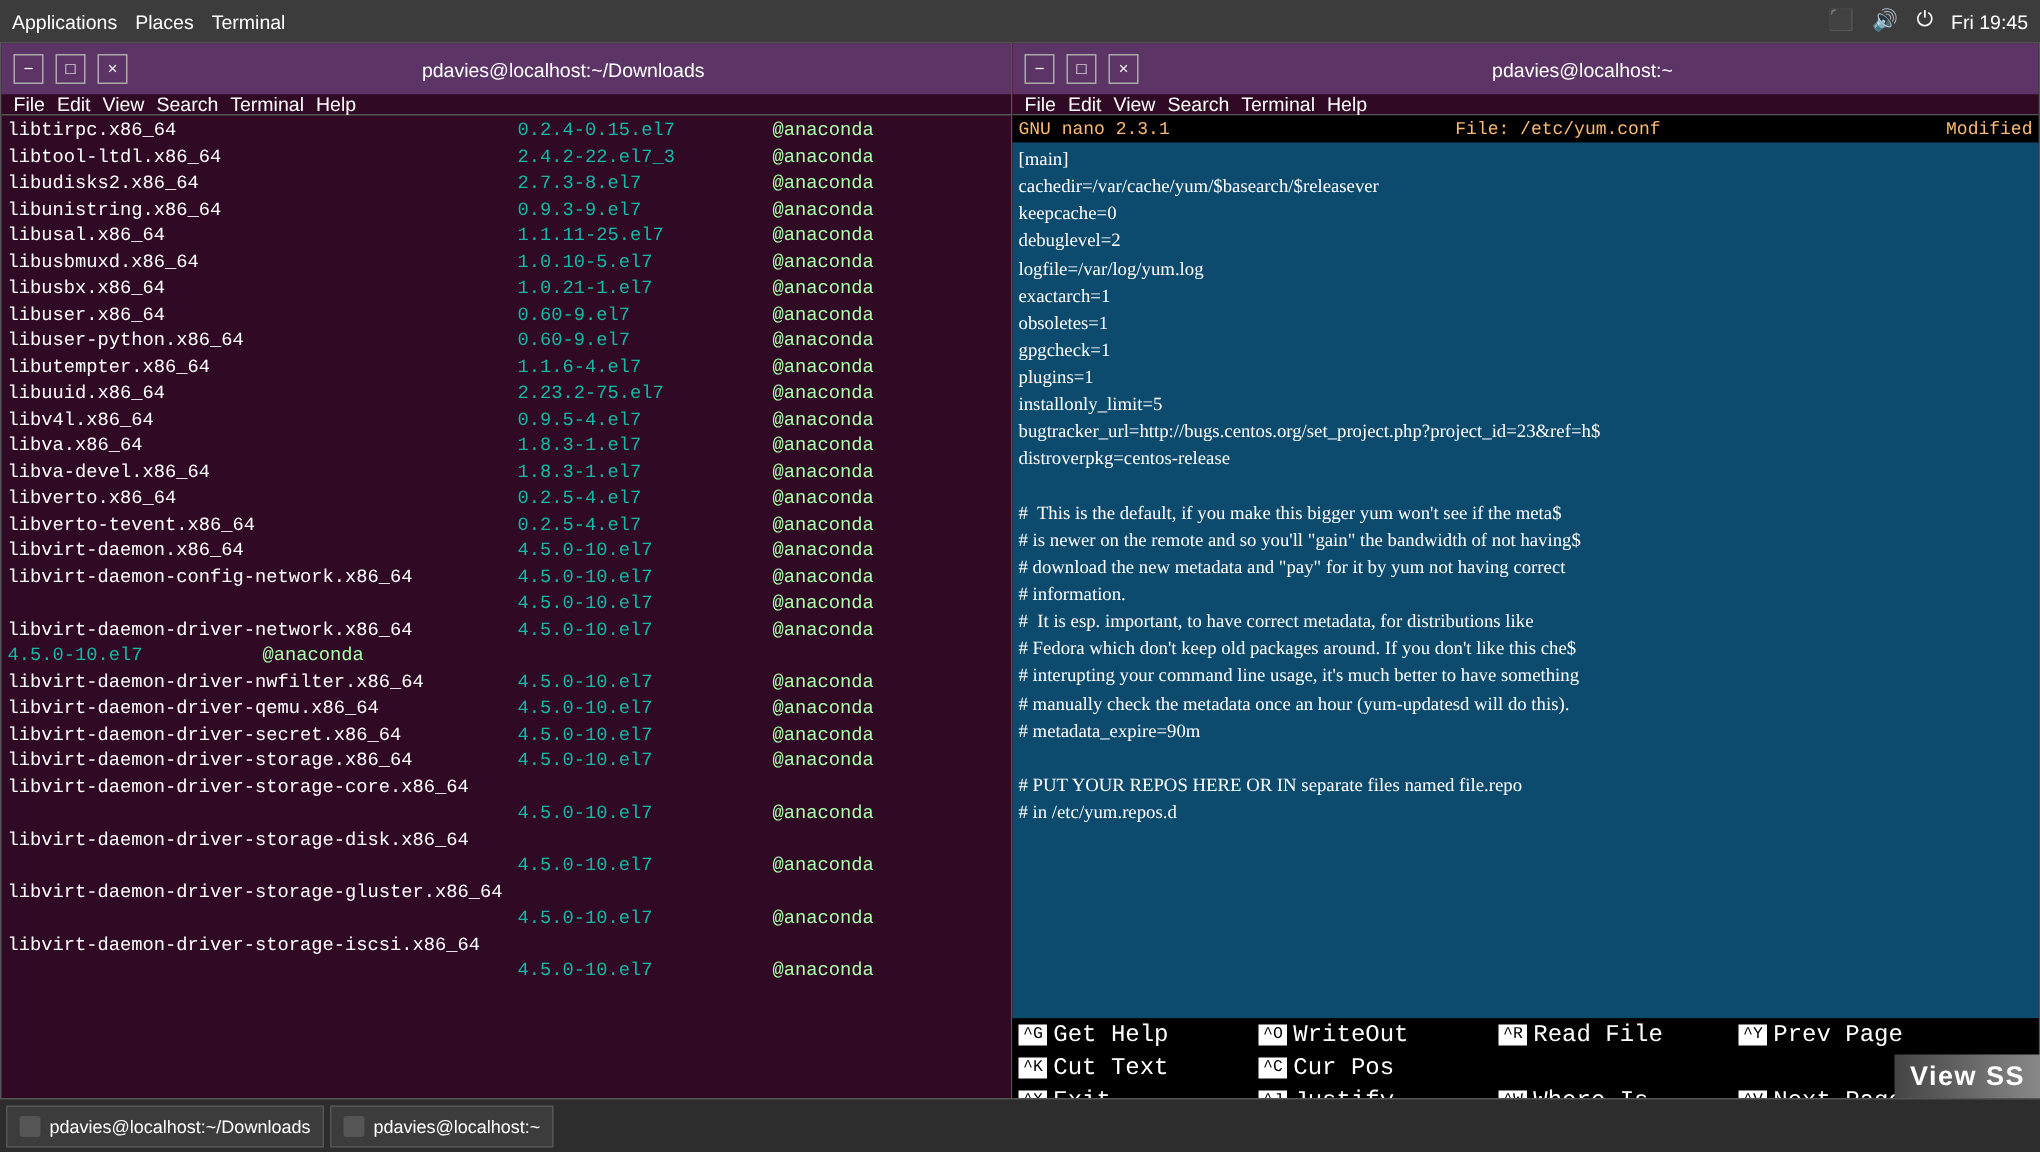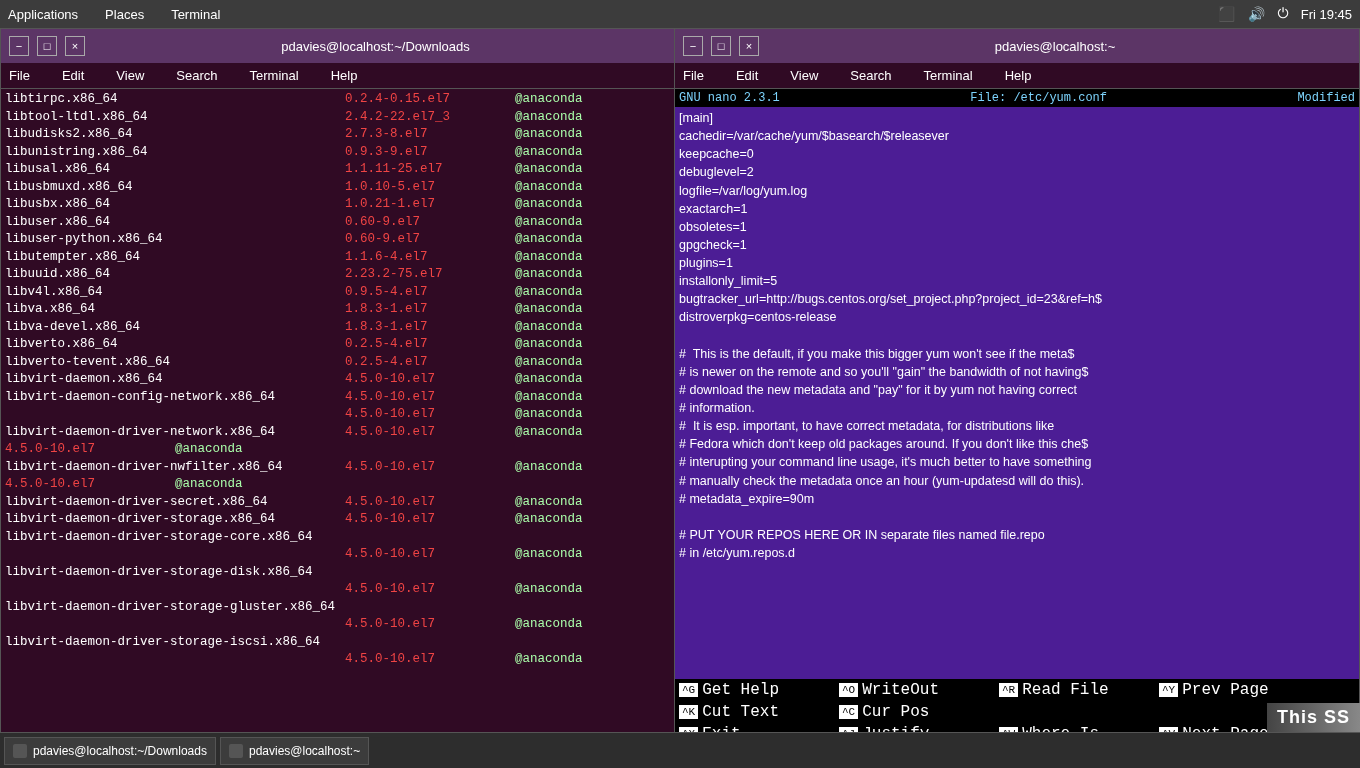--- a/index.html
+++ b/index.html
@@ -22,21 +22,21 @@
       justify-content: space-between;
       padding: 0 8px;
       position: absolute;
       top: 0;
       left: 0;
       z-index: 100;
     }
     #system-bar-left {
       display: flex;
       align-items: center;
-      gap: 27px;
+      gap: 12px;
     }
     .sys-menu-item {
       color: #ffffff;
       font-family: sans-serif;
       font-size: 13px;
       cursor: pointer;
     }
     #system-bar-right {
       display: flex;
       align-items: center;
@@ -112,26 +112,26 @@
       color: #ffffff;
       font-size: 11px;
       cursor: pointer;
       display: flex;
       align-items: center;
       justify-content: center;
     }
 
     
     .terminal-menubar {
-      height: 26px;
+      height: 14px;
       background: #300a24;
       display: flex;
       align-items: center;
       padding: 0 4px;
-      gap: 24px;
+      gap: 0;
       flex-shrink: 0;
       border-bottom: 1px solid #555;
     }
     .menu-item {
       color: #ffffff;
       font-family: sans-serif;
       font-size: 13px;
       cursor: pointer;
       padding: 0 4px;
     }
@@ -153,47 +153,47 @@
       white-space: nowrap;
     }
     .pkg-name {
       color: #ffffff;
       min-width: 340px;
     }
     .pkg-name.bold {
       font-weight: normal;
     }
     .pkg-version {
-      color: #ef4444;
+      color: #14b8a6;
       min-width: 170px;
     }
     .pkg-repo {
       color: #aaffaa;
     }
 
     
     #nano-header {
       background: #000000;
-      color: #7dd3fc;
+      color: #fdba74;
       padding: 2px 4px;
       font-size: 12px;
       display: flex;
       justify-content: space-between;
       flex-shrink: 0;
       font-family: 'Courier New', monospace;
     }
     #nano-content {
       flex: 1;
-      background: #4c1d95;
+      background: #0c4a6e;
       color: #ffffff;
       padding: 2px 4px;
       font-size: 12.5px;
       line-height: 1.45;
       overflow: hidden;
-      font-family: Liberation Sans, sans-serif;
+      font-family: Liberation Serif, serif;
       white-space: pre;
     }
     #nano-footer {
       background: #000000;
       flex-shrink: 0;
     }
     .nano-footer-row {
       display: flex;
       flex-wrap: wrap;
       background: #000000;
@@ -411,20 +411,21 @@
         <div class="pkg-line">
           <span class="pkg-version">4.5.0-10.el7</span>
           <span class="pkg-repo">@anaconda</span>
         </div>
         <div class="pkg-line">
           <span class="pkg-name bold">libvirt-daemon-driver-nwfilter.x86_64</span>
           <span class="pkg-version">4.5.0-10.el7</span>
           <span class="pkg-repo">@anaconda</span>
         </div>
         <div class="pkg-line">
+          <span class="pkg-name bold">libvirt-daemon-driver-qemu.x86_64</span>
           <span class="pkg-version">4.5.0-10.el7</span>
           <span class="pkg-repo">@anaconda</span>
         </div>
         <div class="pkg-line">
           <span class="pkg-name bold">libvirt-daemon-driver-secret.x86_64</span>
           <span class="pkg-version">4.5.0-10.el7</span>
           <span class="pkg-repo">@anaconda</span>
         </div>
         <div class="pkg-line">
           <span class="pkg-name bold">libvirt-daemon-driver-storage.x86_64</span>
@@ -592,13 +593,13 @@
   <div class="taskbar-item">
     <div class="taskbar-item-icon"></div>
     <span>pdavies@localhost:~/Downloads</span>
   </div>
   <div class="taskbar-item">
     <div class="taskbar-item-icon"></div>
     <span>pdavies@localhost:~</span>
   </div>
 </div>
 
-<div id="watermark">This SS</div>
+<div id="watermark">View SS</div>
 
 </body></html>

